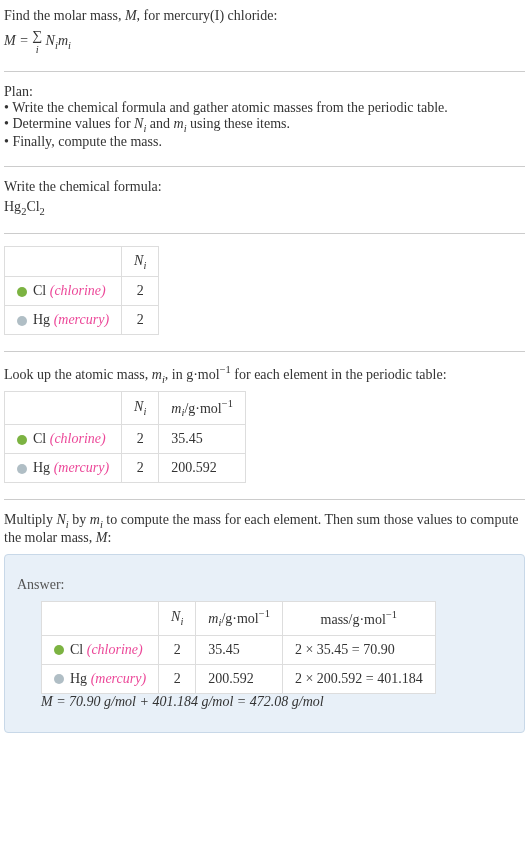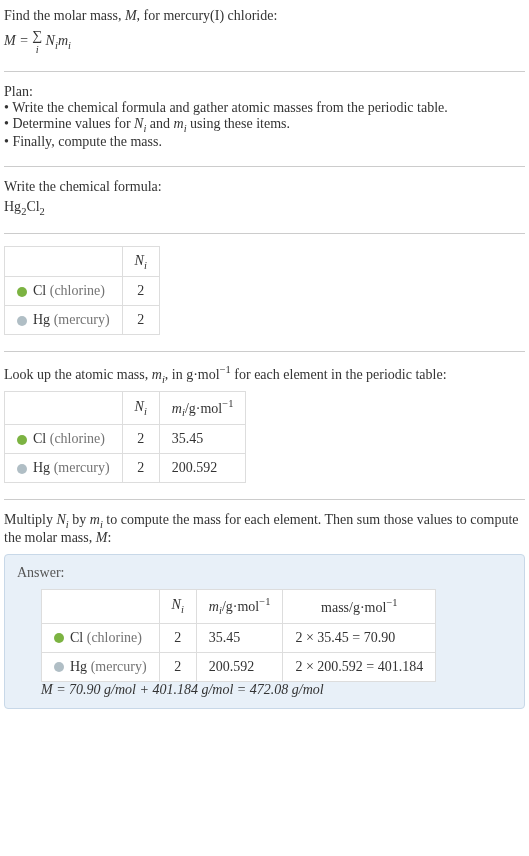--- a/index.html
+++ b/index.html
@@ -29,21 +29,22 @@
     }
     .sub {
       font-size: 0.75em;
       vertical-align: sub;
     }
     .sup {
       font-size: 0.75em;
       vertical-align: super;
     }
     .gray {
-      color: #737373;
+      color: #ec4899;
+      font-style: italic;
     }
     table {
       border-collapse: collapse;
       margin-top: 6px;
     }
     th, td {
       border: 1px solid #ddd;
       padding: 6px 12px;
       text-align: left;
       font-weight: normal;
@@ -64,21 +65,21 @@
     .dot-green {
       background: #7cb342;
     }
     .dot-gray {
       background: #b0bec5;
     }
     .answer-box {
       background: #e8f0f8;
       border: 1px solid #c8d8e8;
       border-radius: 4px;
-      padding: 10px 12px;
+      padding: 22px 12px;
       margin-top: 8px;
     }
     .answer-label {
       color: #555;
       margin-bottom: 8px;
     }
     .answer-box table {
       background: #fff;
       margin-left: 24px;
     }

